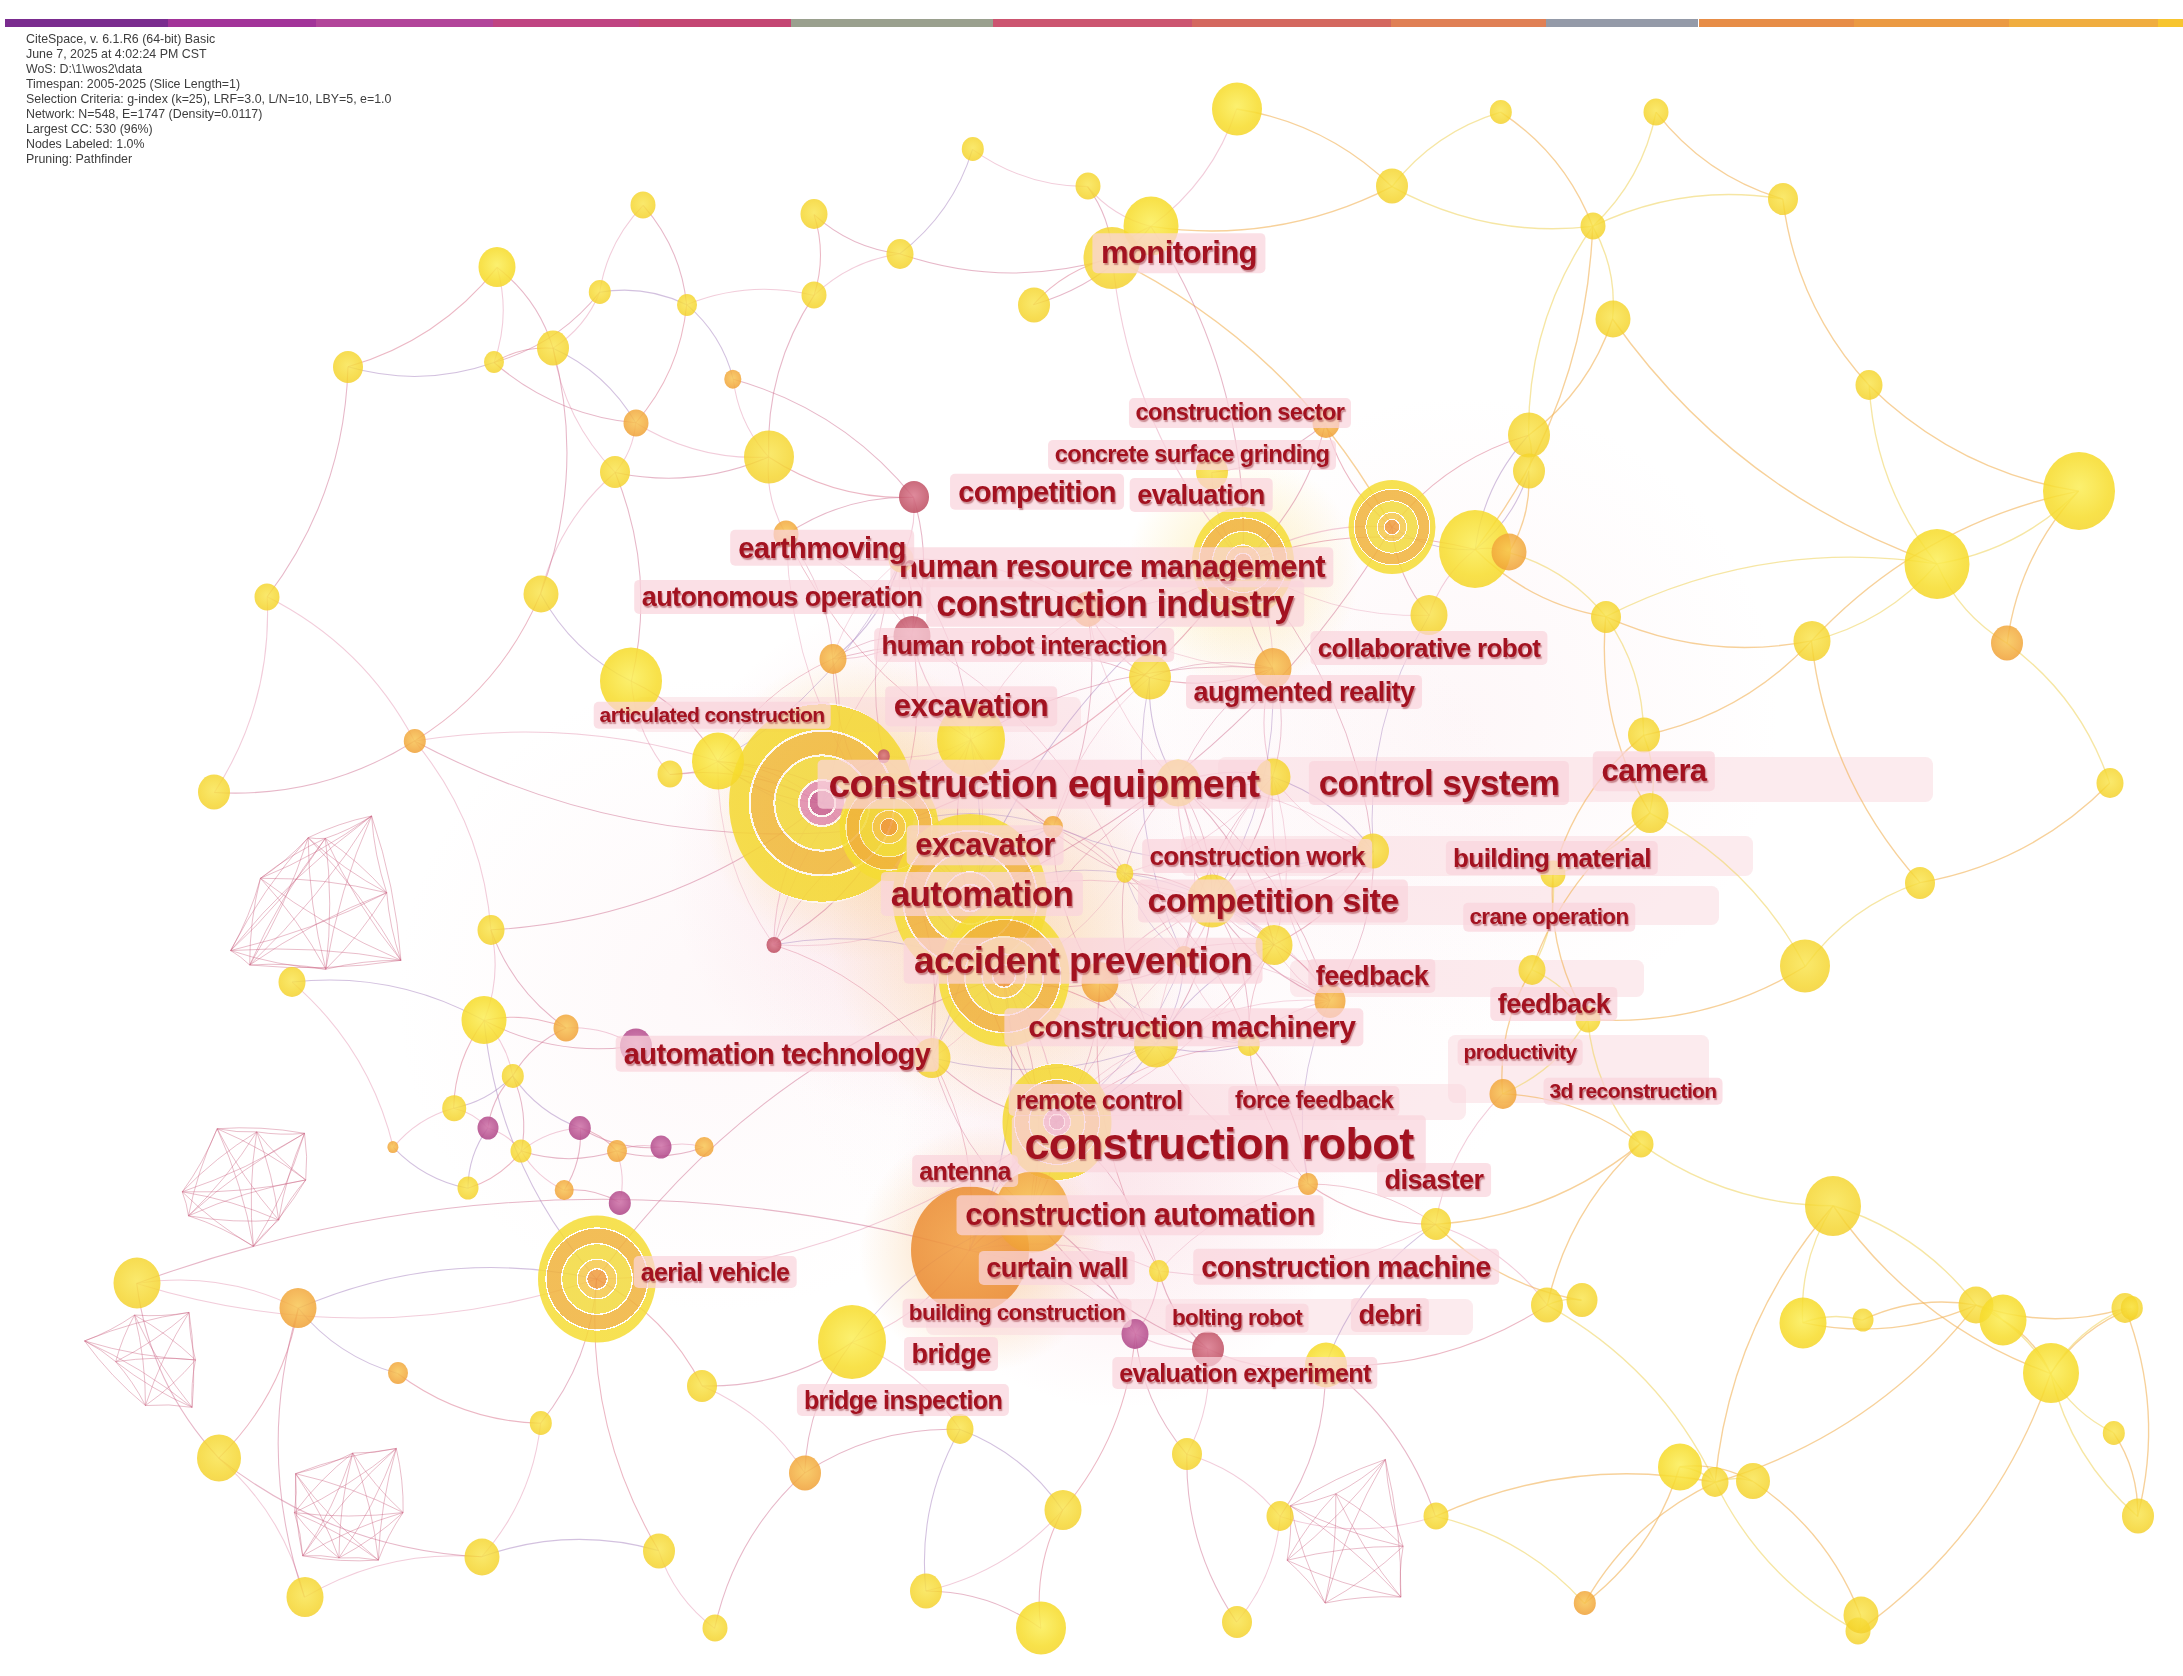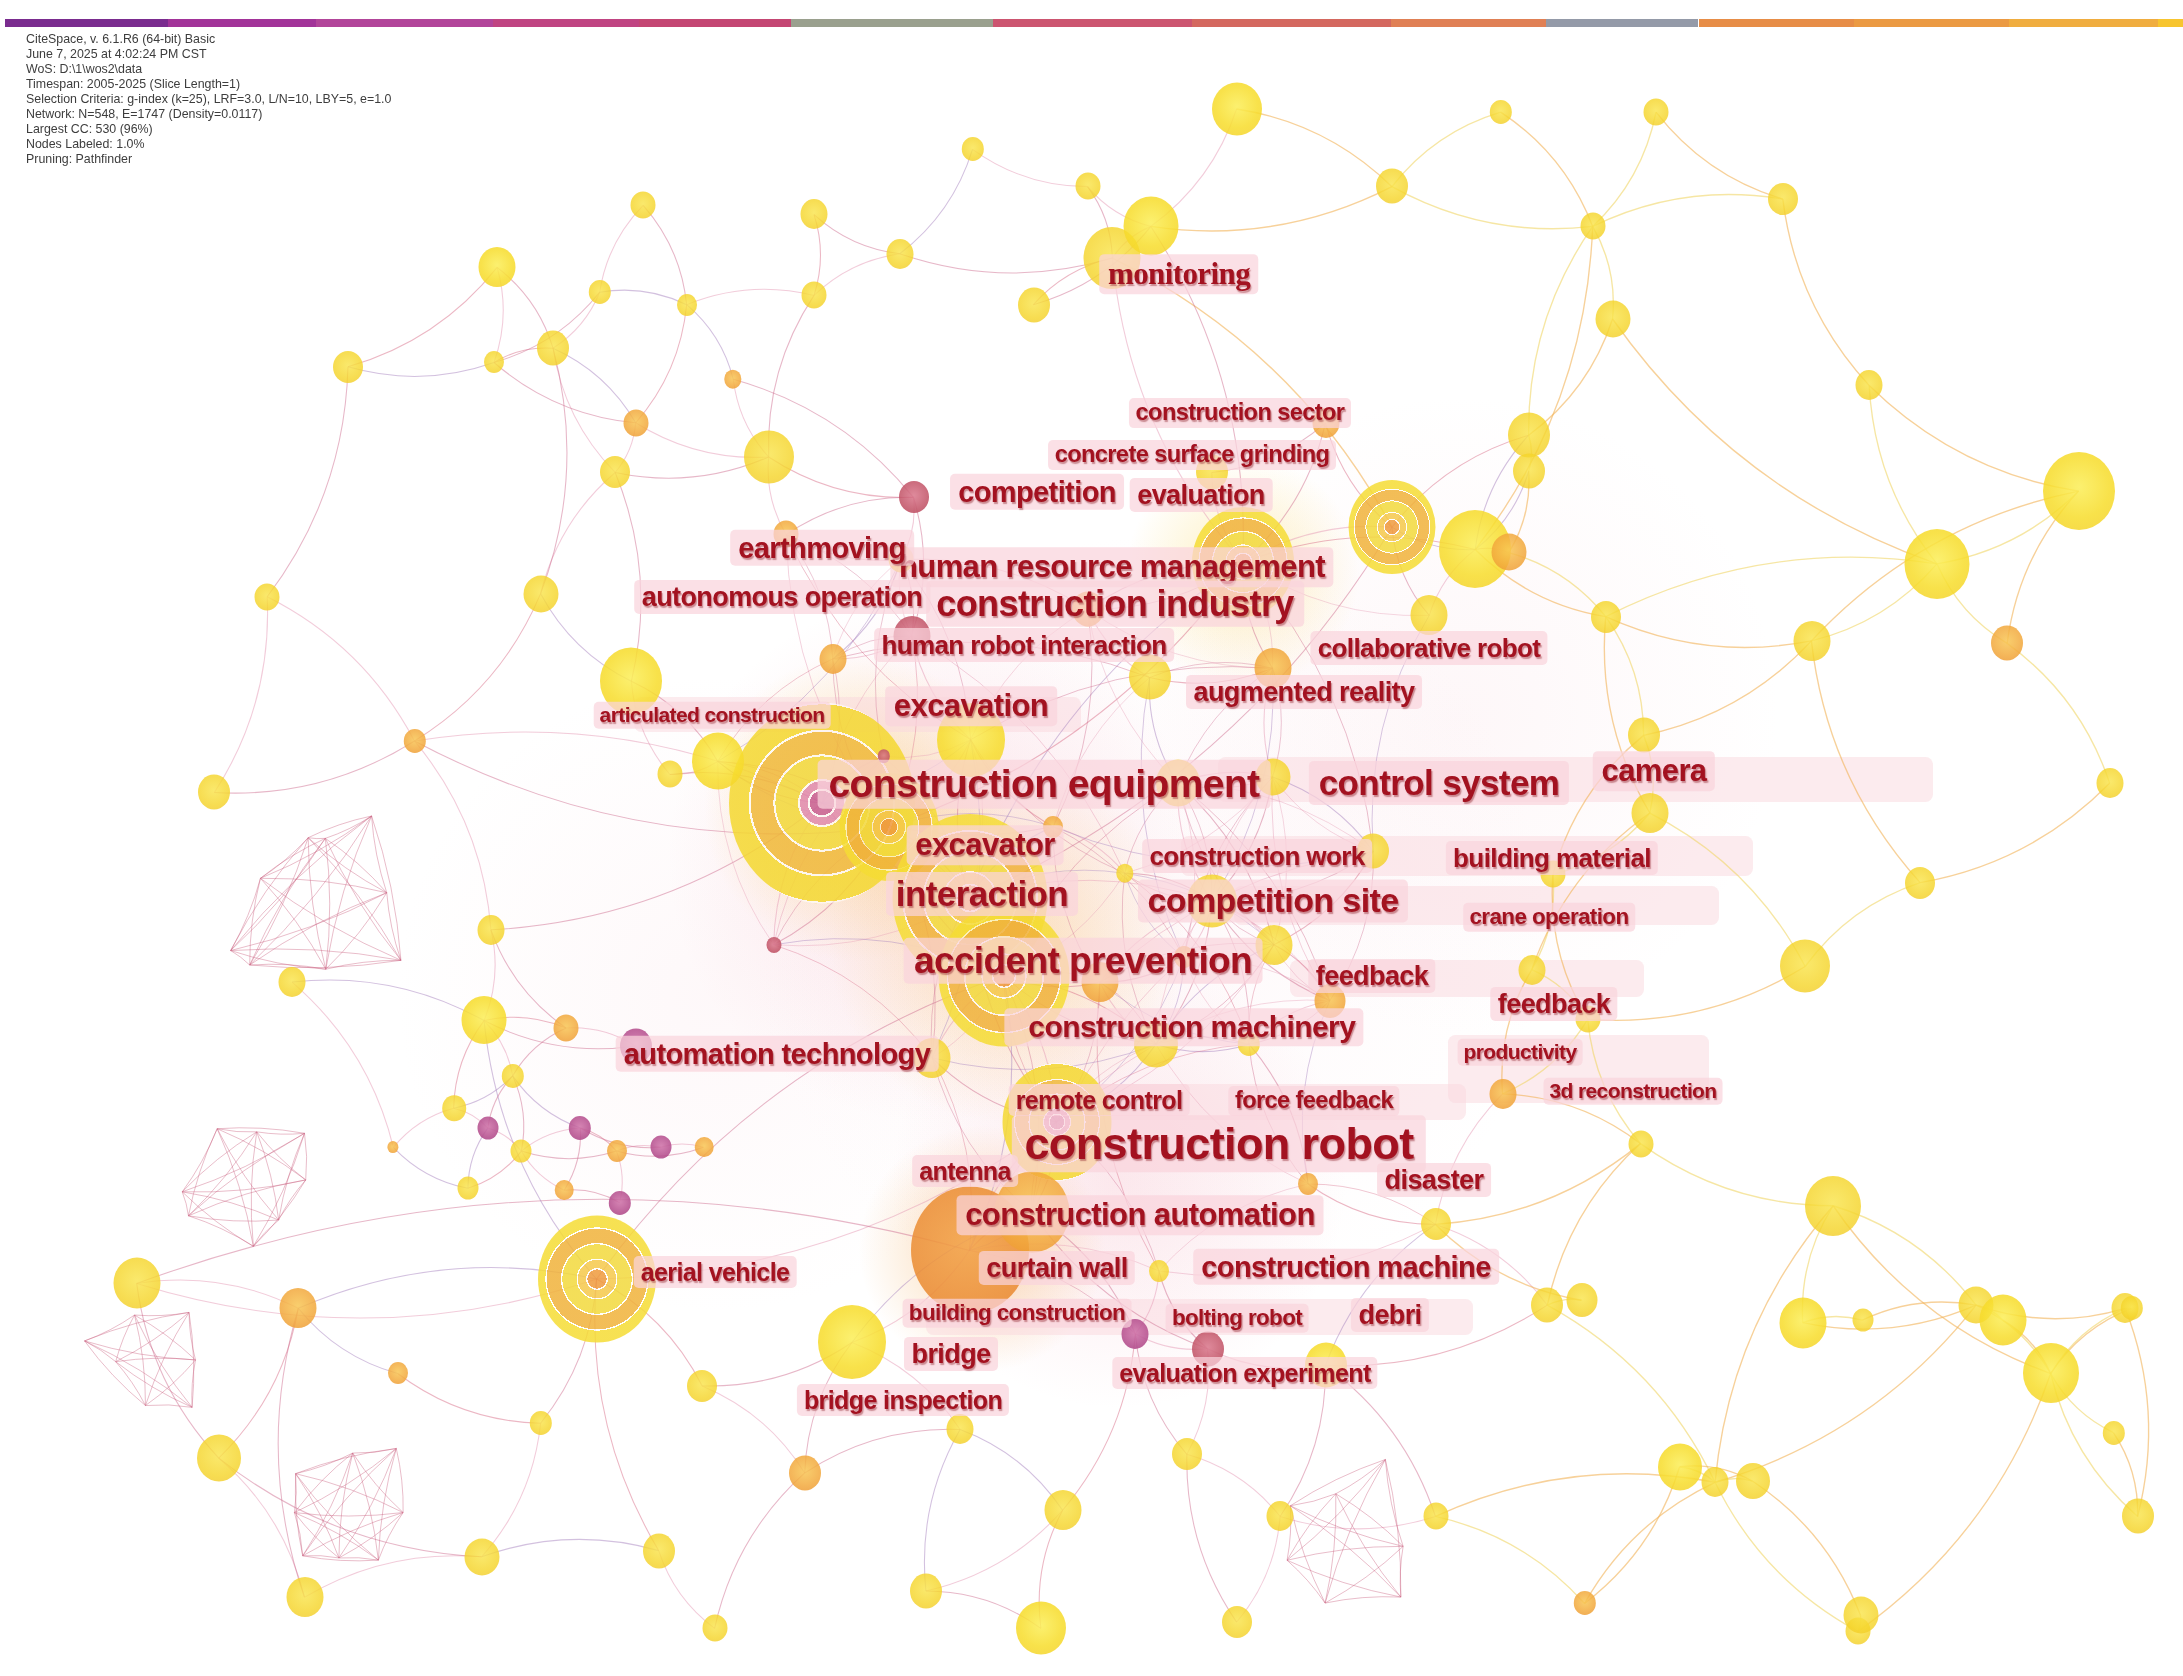--- a/index.html
+++ b/index.html
@@ -788,41 +788,41 @@
       <div class="node r" style="left: 884px; top: 756px; width: 12.4px; height: 13.7px;"></div>
       <div class="node r" style="left: 774px; top: 945px; width: 15px; height: 16px;"></div>
       <div class="node o" style="left: 1053px; top: 827px; width: 20px; height: 22px;"></div>
       <div class="node y" style="left: 1125px; top: 873px; width: 17.4px; height: 18.6px;"></div>
       <div class="node o" style="left: 1184px; top: 957px; width: 20px; height: 22px;"></div>
       <div class="node y" style="left: 1249px; top: 1044px; width: 22.4px; height: 24px;"></div>
       <div class="node o" style="left: 1308px; top: 1184px; width: 20px; height: 22px;"></div>
       <div class="node y" style="left: 1159px; top: 1271px; width: 20px; height: 22px;"></div>
     </div>
   <div id="label-holder">
-      <div class="kw" style="left: 1179px; top: 274px; font-size: 31px; font-family: Liberation Serif, serif;">monitoring</div>
+      <div class="kw" style="left: 1179px; top: 253px; font-size: 31px;">monitoring</div>
       <div class="kw" style="left: 1240px; top: 413px; font-size: 23.6px;">construction sector</div>
       <div class="kw" style="left: 1192px; top: 455px; font-size: 23.6px;">concrete surface grinding</div>
       <div class="kw" style="left: 1037px; top: 492px; font-size: 29px;">competition</div>
       <div class="kw" style="left: 1201px; top: 495px; font-size: 27px;">evaluation</div>
       <div class="kw" style="left: 1112px; top: 538px; font-size: 31px; margin-top: 29px;">human resource management</div>
       <div class="kw" style="left: 822px; top: 548px; font-size: 29px;">earthmoving</div>
       <div class="kw" style="left: 1115px; top: 588px; font-size: 36px; margin-top: 16px;">construction industry</div>
       <div class="kw" style="left: 782px; top: 597px; font-size: 27px;">autonomous operation</div>
       <div class="kw" style="left: 1024px; top: 645px; font-size: 26px;">human robot interaction</div>
       <div class="kw" style="left: 1429px; top: 648px; font-size: 26px;">collaborative robot</div>
       <div class="kw" style="left: 1304px; top: 692px; font-size: 27px;">augmented reality</div>
       <div class="kw" style="left: 712px; top: 715px; font-size: 21px;">articulated construction</div>
       <div class="kw" style="left: 971px; top: 706px; font-size: 31px;">excavation</div>
       <div class="kw" style="left: 1044px; top: 784px; font-size: 39px;">construction equipment</div>
       <div class="kw" style="left: 1439px; top: 783px; font-size: 35px;">control system</div>
       <div class="kw" style="left: 1654px; top: 771px; font-size: 31px;">camera</div>
       <div class="kw" style="left: 985px; top: 845px; font-size: 31px;">excavator</div>
       <div class="kw" style="left: 1257px; top: 856px; font-size: 26px;">construction work</div>
       <div class="kw" style="left: 1552px; top: 858px; font-size: 26px;">building material</div>
-      <div class="kw" style="left: 982px; top: 894px; font-size: 35px;">interaction</div>
+      <div class="kw" style="left: 982px; top: 894px; font-size: 35px;">automation</div>
       <div class="kw" style="left: 1273px; top: 901px; font-size: 34px;">competition site</div>
       <div class="kw" style="left: 1549px; top: 917px; font-size: 22.4px;">crane operation</div>
       <div class="kw" style="left: 1083px; top: 961px; font-size: 37px;">accident prevention</div>
       <div class="kw" style="left: 1372px; top: 976px; font-size: 27px;">feedback</div>
       <div class="kw" style="left: 1554px; top: 1004px; font-size: 27px;">feedback</div>
       <div class="kw" style="left: 1184px; top: 1027px; font-size: 30px; padding-left: 24px;">construction machinery</div>
       <div class="kw" style="left: 777px; top: 1054px; font-size: 29px;">automation technology</div>
       <div class="kw" style="left: 1503px; top: 1052px; font-size: 21px; margin-left: 17px;">productivity</div>
       <div class="kw" style="left: 1099px; top: 1100px; font-size: 25px;">remote control</div>
       <div class="kw" style="left: 1314px; top: 1101px; font-size: 23.6px;">force feedback</div>

